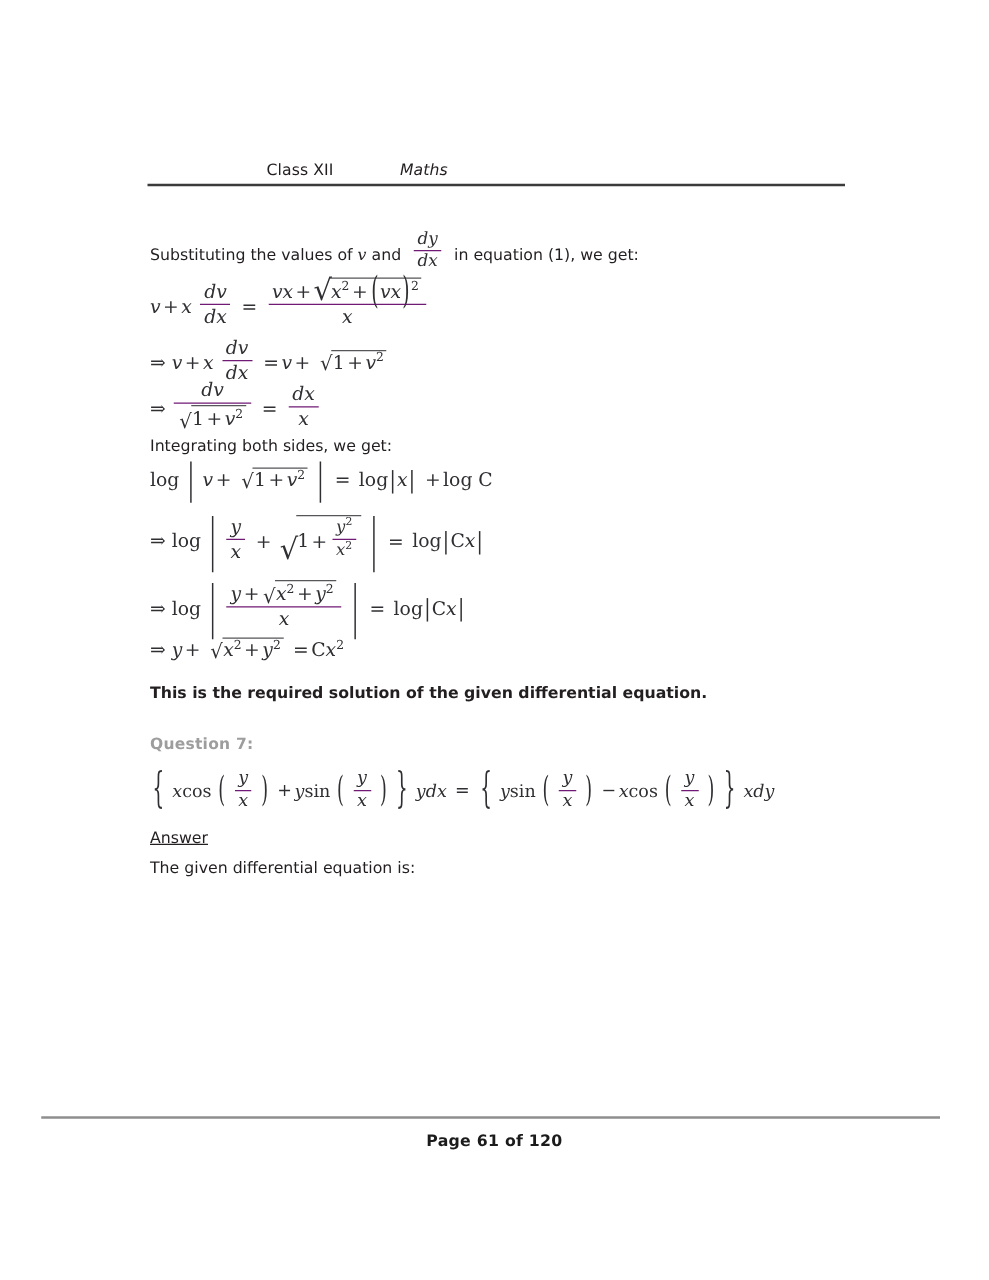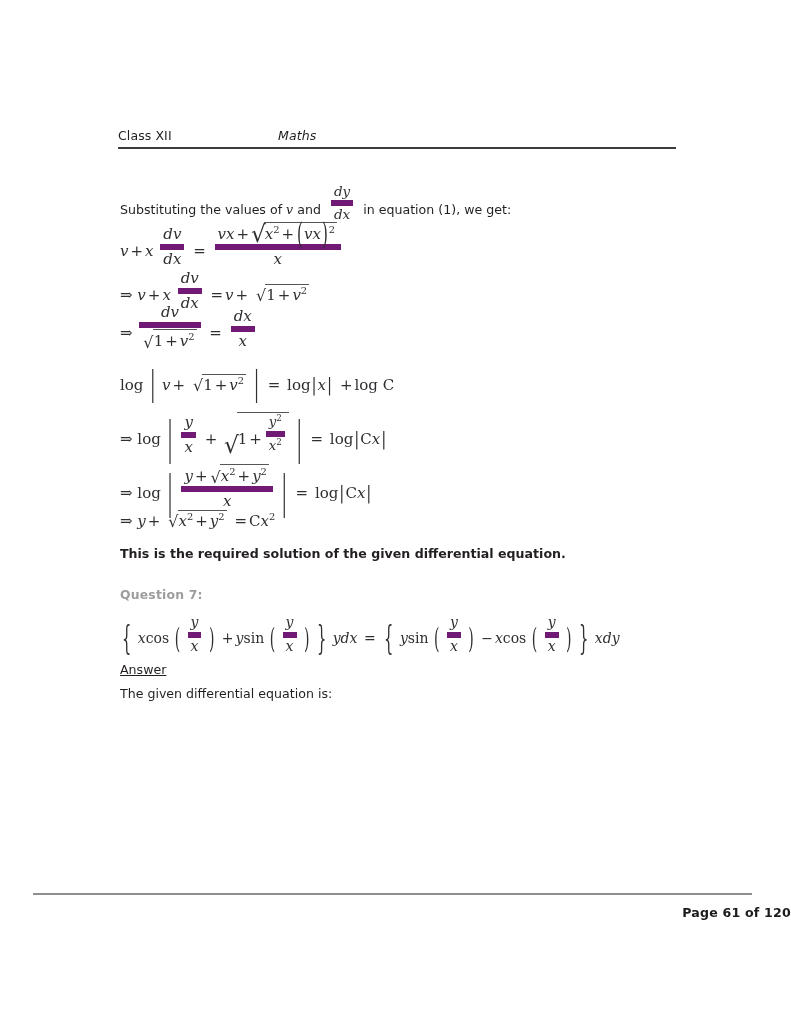--- a/index.html
+++ b/index.html
@@ -27,21 +27,21 @@
     position: absolute;
     left: 118px;
     top: 128px;
     width: 558px;
     display: flex;
     align-items: baseline;
     font-size: 12.5px;
     color: #231f20;
     letter-spacing: 0.1px;
   }
-  .header .h-left   { width: 160px; text-align: left; }
+  .header .h-left   { width: 160px; text-align: center; margin-left: 42px; }
   .header .h-center { flex: 1; text-align: center; }
   .header .h-right  { width: 110px; padding-right: 6px; font-style: italic; }
 
   .header-rule {
     position: absolute;
     left: 118px;
     top: 147px;
     width: 558px;
     height: 2px;
     background: #3b3b3b;
@@ -84,21 +84,21 @@
   
   .frac {
     display: inline-block;
     vertical-align: -0.52em;
     text-align: center;
     margin: 0 2px;
   }
   .frac > .num {
     display: block;
     padding: 0 3px 1px 3px;
-    border-bottom: 6px solid #701a75;
+    border-bottom: 1px solid #701a75;
     line-height: 1.12;
   }
   .frac > .den {
     display: block;
     padding: 1px 3px 0 3px;
     line-height: 1.12;
   }
   .frac.small { font-size: 0.88em; }
 
   
@@ -160,21 +160,21 @@
     top: 893px;
     width: 719px;
     height: 2px;
     background: #8e8e8e;
   }
   .footer-text {
     position: absolute;
     left: 0;
     top: 905px;
     width: 791px;
-    text-align: right;
+    text-align: center;
     font-size: 12.6px;
     font-weight: bold;
     color: #1b1b1b;
     letter-spacing: 0.2px;
   }
 </style>
 </head>
 <body>
 
 <div class="page">
@@ -230,20 +230,21 @@
       <span class="num"><i class="mi">dv</i></span>
       <span class="den"><span class="sqrt"><span class="rad">√</span><span class="rgroup"><span class="mup">1</span><span class="op">+</span><i class="mi">v</i><sup class="expn">2</sup></span></span></span>
     </span>
     <span class="op">=</span>
     <span class="frac">
       <span class="num"><i class="mi">dx</i></span>
       <span class="den"><i class="mi">x</i></span>
     </span>
   </div>
 
+  <div class="ptext" style="top:348px;">Integrating both sides, we get:</div>
 
   <div class="math" style="left:120px; top:374px; font-size:15px;">
     <span class="mup">log</span>
     <span class="bar tall">|</span>
     <i class="mi">v</i><span class="op">+</span>
     <span class="sqrt"><span class="rad">√</span><span class="rgroup"><span class="mup">1</span><span class="op">+</span><i class="mi">v</i><sup class="expn">2</sup></span></span>
     <span class="bar tall">|</span>
     <span class="op">=</span>
     <span class="mup">log</span><span class="bar">|</span><i class="mi">x</i><span class="bar">|</span>
     <span class="op">+</span><span class="mup">log C</span>

